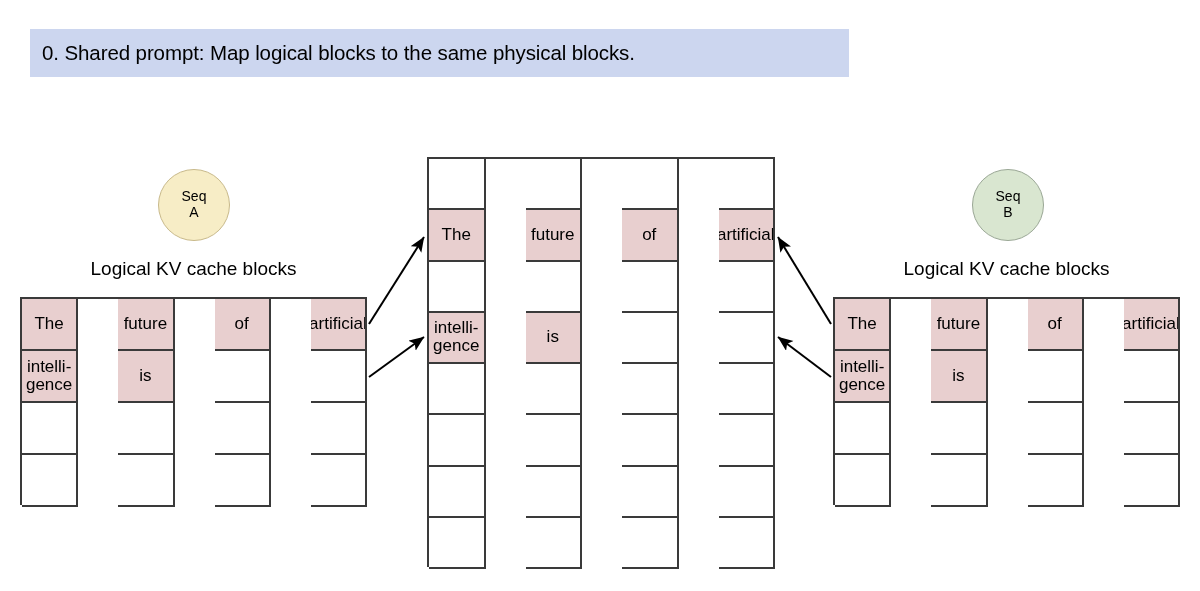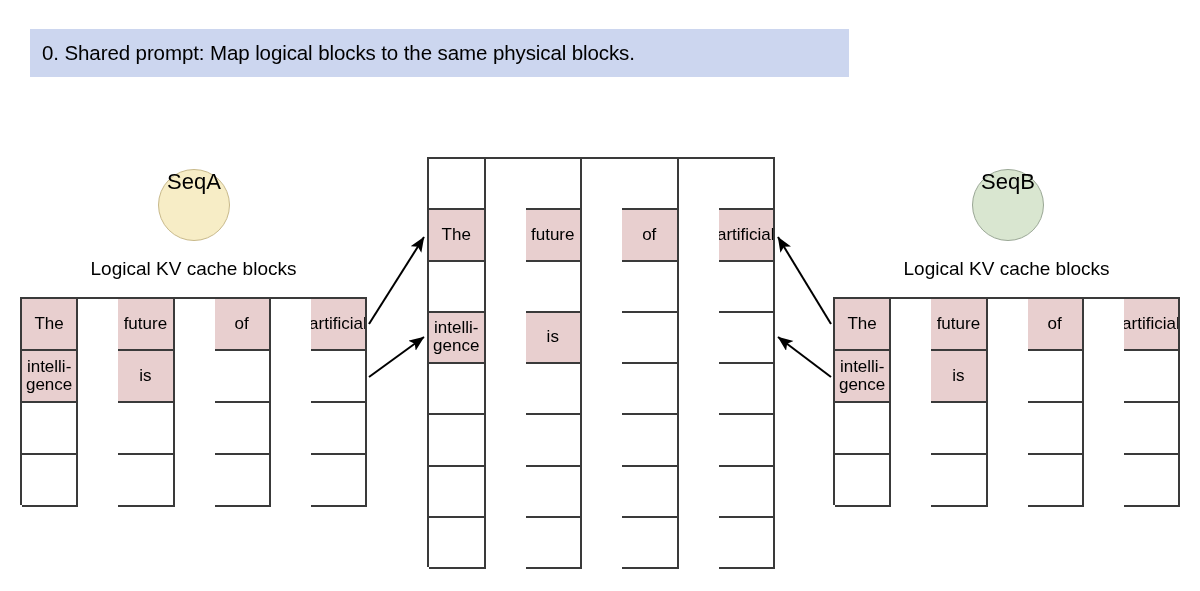--- a/index.html
+++ b/index.html
@@ -27,22 +27,22 @@
     position:absolute;font-size:19px;line-height:1.2;white-space:nowrap;
     text-align:center;color:#000;
   }
   #cap-physical{left:427px;top:118px;width:348px;}
   #cap-logical-a{left:20px;top:258px;width:347px;}
   #cap-logical-b{left:833px;top:258px;width:347px;}
 
   
   .seq{
     position:absolute;width:72px;height:72px;border-radius:50%;
-    display:flex;flex-direction:row;justify-content:center;
-    font-size:22px;line-height:1.12;box-sizing:border-box;
+    display:flex;flex-direction:column;align-items:center;justify-content:center;
+    font-size:14px;line-height:1.12;box-sizing:border-box;
   }
   #seq-a{left:158px;top:169px;background:#f7edc6;border:1.3px solid #c8b98a;}
   #seq-b{left:972px;top:169px;background:#d9e6d0;border:1.3px solid #9aa795;}
   .seq span{display:block;}
 
   
   .grid{
     position:absolute;box-sizing:border-box;
     border-top:2.1px solid #3a3a3a;border-left:2.1px solid #3a3a3a;
     background:#ffffff;

